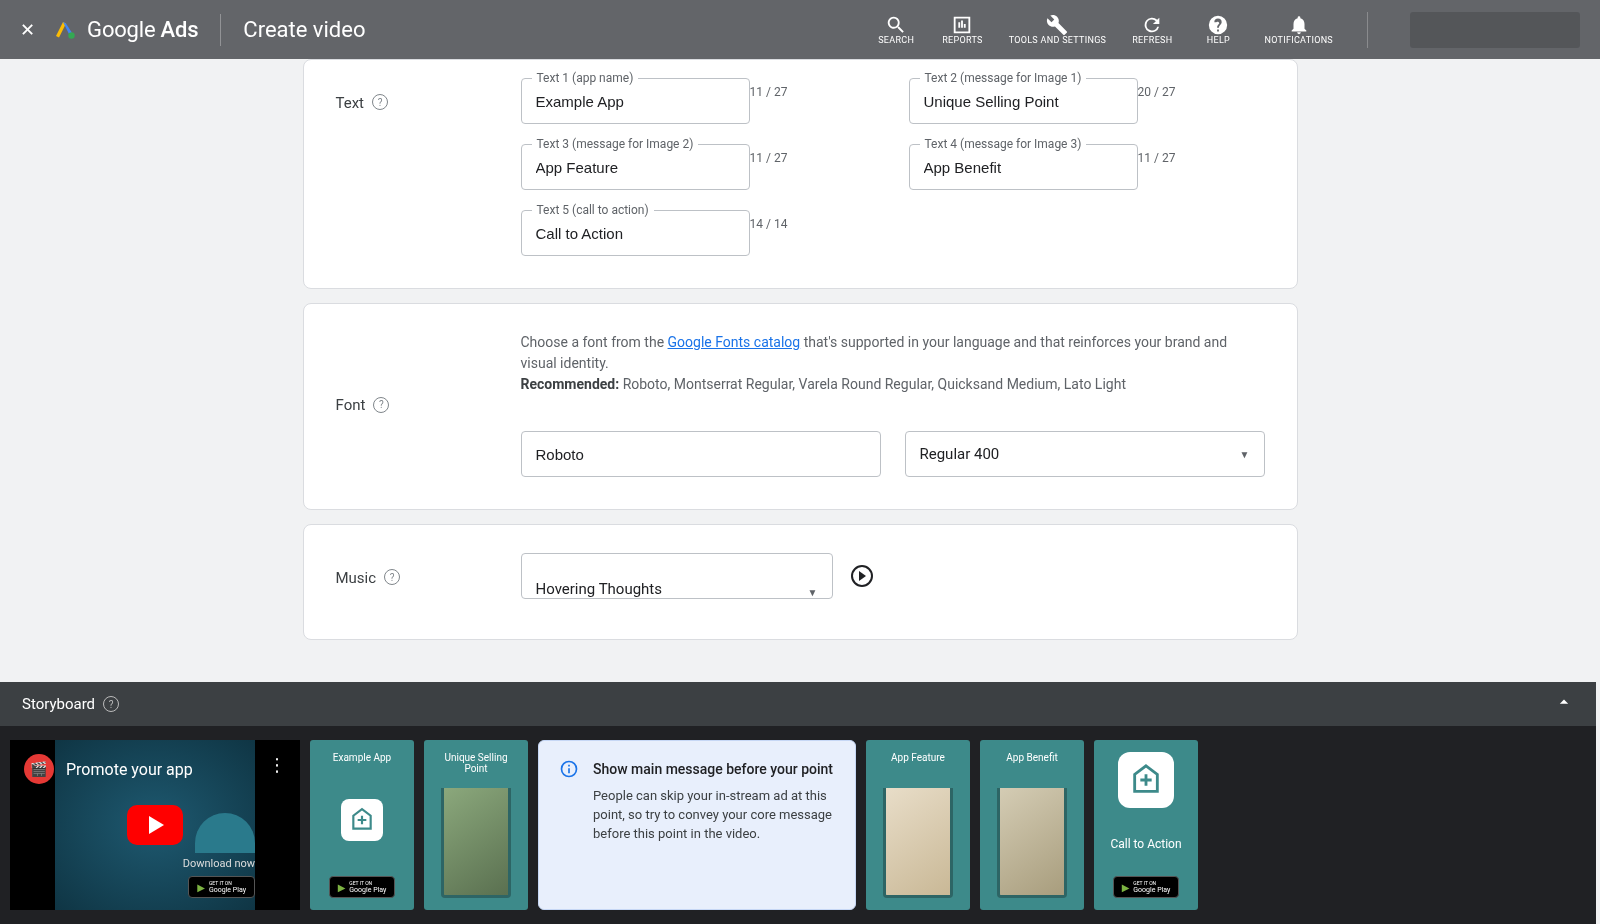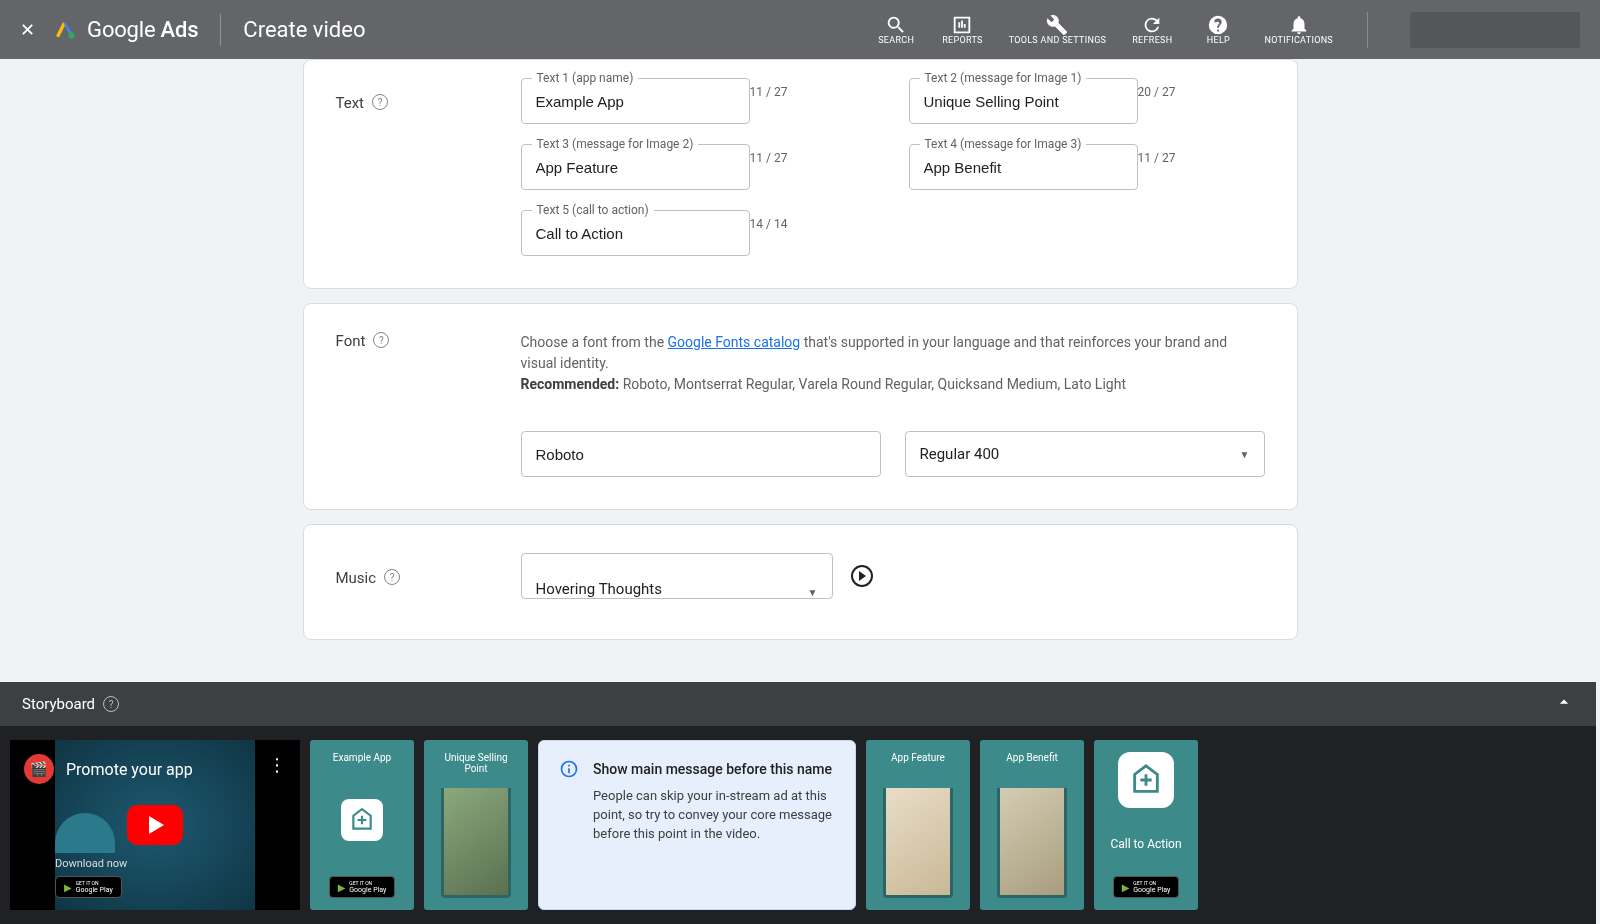--- a/index.html
+++ b/index.html
@@ -49,21 +49,21 @@
 .play-btn::before { content: ''; border-left: 7px solid #202124; border-top: 5px solid transparent; border-bottom: 5px solid transparent; margin-left: 2px; }
 
 .storyboard { position: fixed; bottom: 0; left: 0; right: 4px; background: #3c4043; color: #fff; }
 .sb-header { display: flex; align-items: center; justify-content: space-between; padding: 10px 22px; font-size: 15px; }
 .sb-header-left { display: flex; align-items: center; gap: 8px; }
 .sb-collapse { cursor: pointer; }
 .sb-collapse svg { width: 20px; height: 20px; fill: #fff; }
 .sb-body { background: #202124; padding: 14px 10px; display: flex; gap: 10px; align-items: stretch; overflow-x: auto; }
 
 .sb-video { width: 290px; height: 170px; background: #000; position: relative; color: #fff; flex-shrink: 0; display:flex; align-items:center; justify-content:center; }
-.sb-video-inner { position:absolute; left:45px; right:45px; top:0; bottom:0; background: radial-gradient(ellipse at center, #1e5970 0%, #0f3544 100%); display:flex; flex-direction:column; align-items:flex-start; justify-content:flex-end; padding-bottom:12px; }
+.sb-video-inner { position:absolute; left:45px; right:45px; top:0; bottom:0; background: radial-gradient(ellipse at center, #1e5970 0%, #0f3544 100%); display:flex; flex-direction:column; align-items:flex-end; justify-content:flex-end; padding-bottom:12px; }
 .sb-video-title { position: absolute; top: 14px; left: 14px; display: flex; align-items: center; gap: 12px; font-size: 16px; }
 .director-chair { width: 30px; height: 30px; background: #e53935; border-radius: 50%; display:flex; align-items:center; justify-content:center; font-size:14px; }
 .sb-video-menu { position: absolute; top: 14px; right: 14px; font-size: 18px; cursor: pointer; }
 .yt-play { width: 56px; height: 40px; background: #ff0000; border-radius: 10px; display:flex; align-items:center; justify-content:center; position:absolute; top:50%; left:50%; transform:translate(-50%,-50%); cursor:pointer; }
 .yt-play::before { content:''; border-left: 15px solid #fff; border-top: 9px solid transparent; border-bottom: 9px solid transparent; margin-left:3px; }
 .gp-badge { background:#000; border:1px solid #555; border-radius:4px; padding:3px 8px; font-size:7px; display:flex; align-items:center; gap:4px; }
 .gp-badge::before { content:'▶'; color:#7cb342; font-size:10px; }
 .sb-dl-text { font-size: 11px; color:#ddd; margin-bottom:6px; }
 .sb-video-icon-square { width:60px; height:40px; background:#2a7a8c; border-top-left-radius:30px; border-top-right-radius:30px; margin-bottom:4px; }
 
@@ -200,21 +200,21 @@
             </div>
             <div class="char-count">14 / 14</div>
           </div>
         </div>
       </div>
     </div>
   </div>
 
   <div class="card">
     <div class="card-row">
-      <div class="card-label" style="padding-top:0;">
+      <div class="card-label" style="padding-top:0;align-items:center;">
         <span>Font</span>
         <span class="help-icon">?</span>
       </div>
       <div class="card-content">
         <div class="font-hint">
           <span>Choose a font from the </span><a href="#">Google Fonts catalog</a><span> that's supported in your language and that reinforces your brand and visual identity.</span><br>
           <strong>Recommended:</strong><span> Roboto, Montserrat Regular, Varela Round Regular, Quicksand Medium, Lato Light</span>
         </div>
         <div class="font-row">
           <div class="outlined-field">
@@ -300,21 +300,21 @@
     <div class="sb-frame" style="justify-content:flex-start;">
       <div class="frame-title">Unique Selling Point</div>
       <div class="phone-img"></div>
     </div>
 
     <div class="sb-info">
       <div class="sb-info-icon"><svg viewBox="0 0 24 24">
             <path d="M12 2a10 10 0 1 0 10 10A10 10 0 0 0 12 2zm0 18a8 8 0 1 1 8-8 8 8 0 0 1-8 8zm-1-13h2v2h-2zm0 4h2v6h-2z"></path>
           </svg></div>
       <div class="sb-info-content">
-        <div class="sb-info-title">Show main message before this name</div>
+        <div class="sb-info-title">Show main message before your point</div>
         <div>People can skip your in-stream ad at this point, so try to convey your core message before this point in the video.</div>
       </div>
     </div>
 
     <div class="sb-frame" style="justify-content:flex-start;">
       <div class="frame-title">App Feature</div>
       <div class="phone-img coffee"></div>
     </div>
 
     <div class="sb-frame" style="justify-content:flex-start;">

